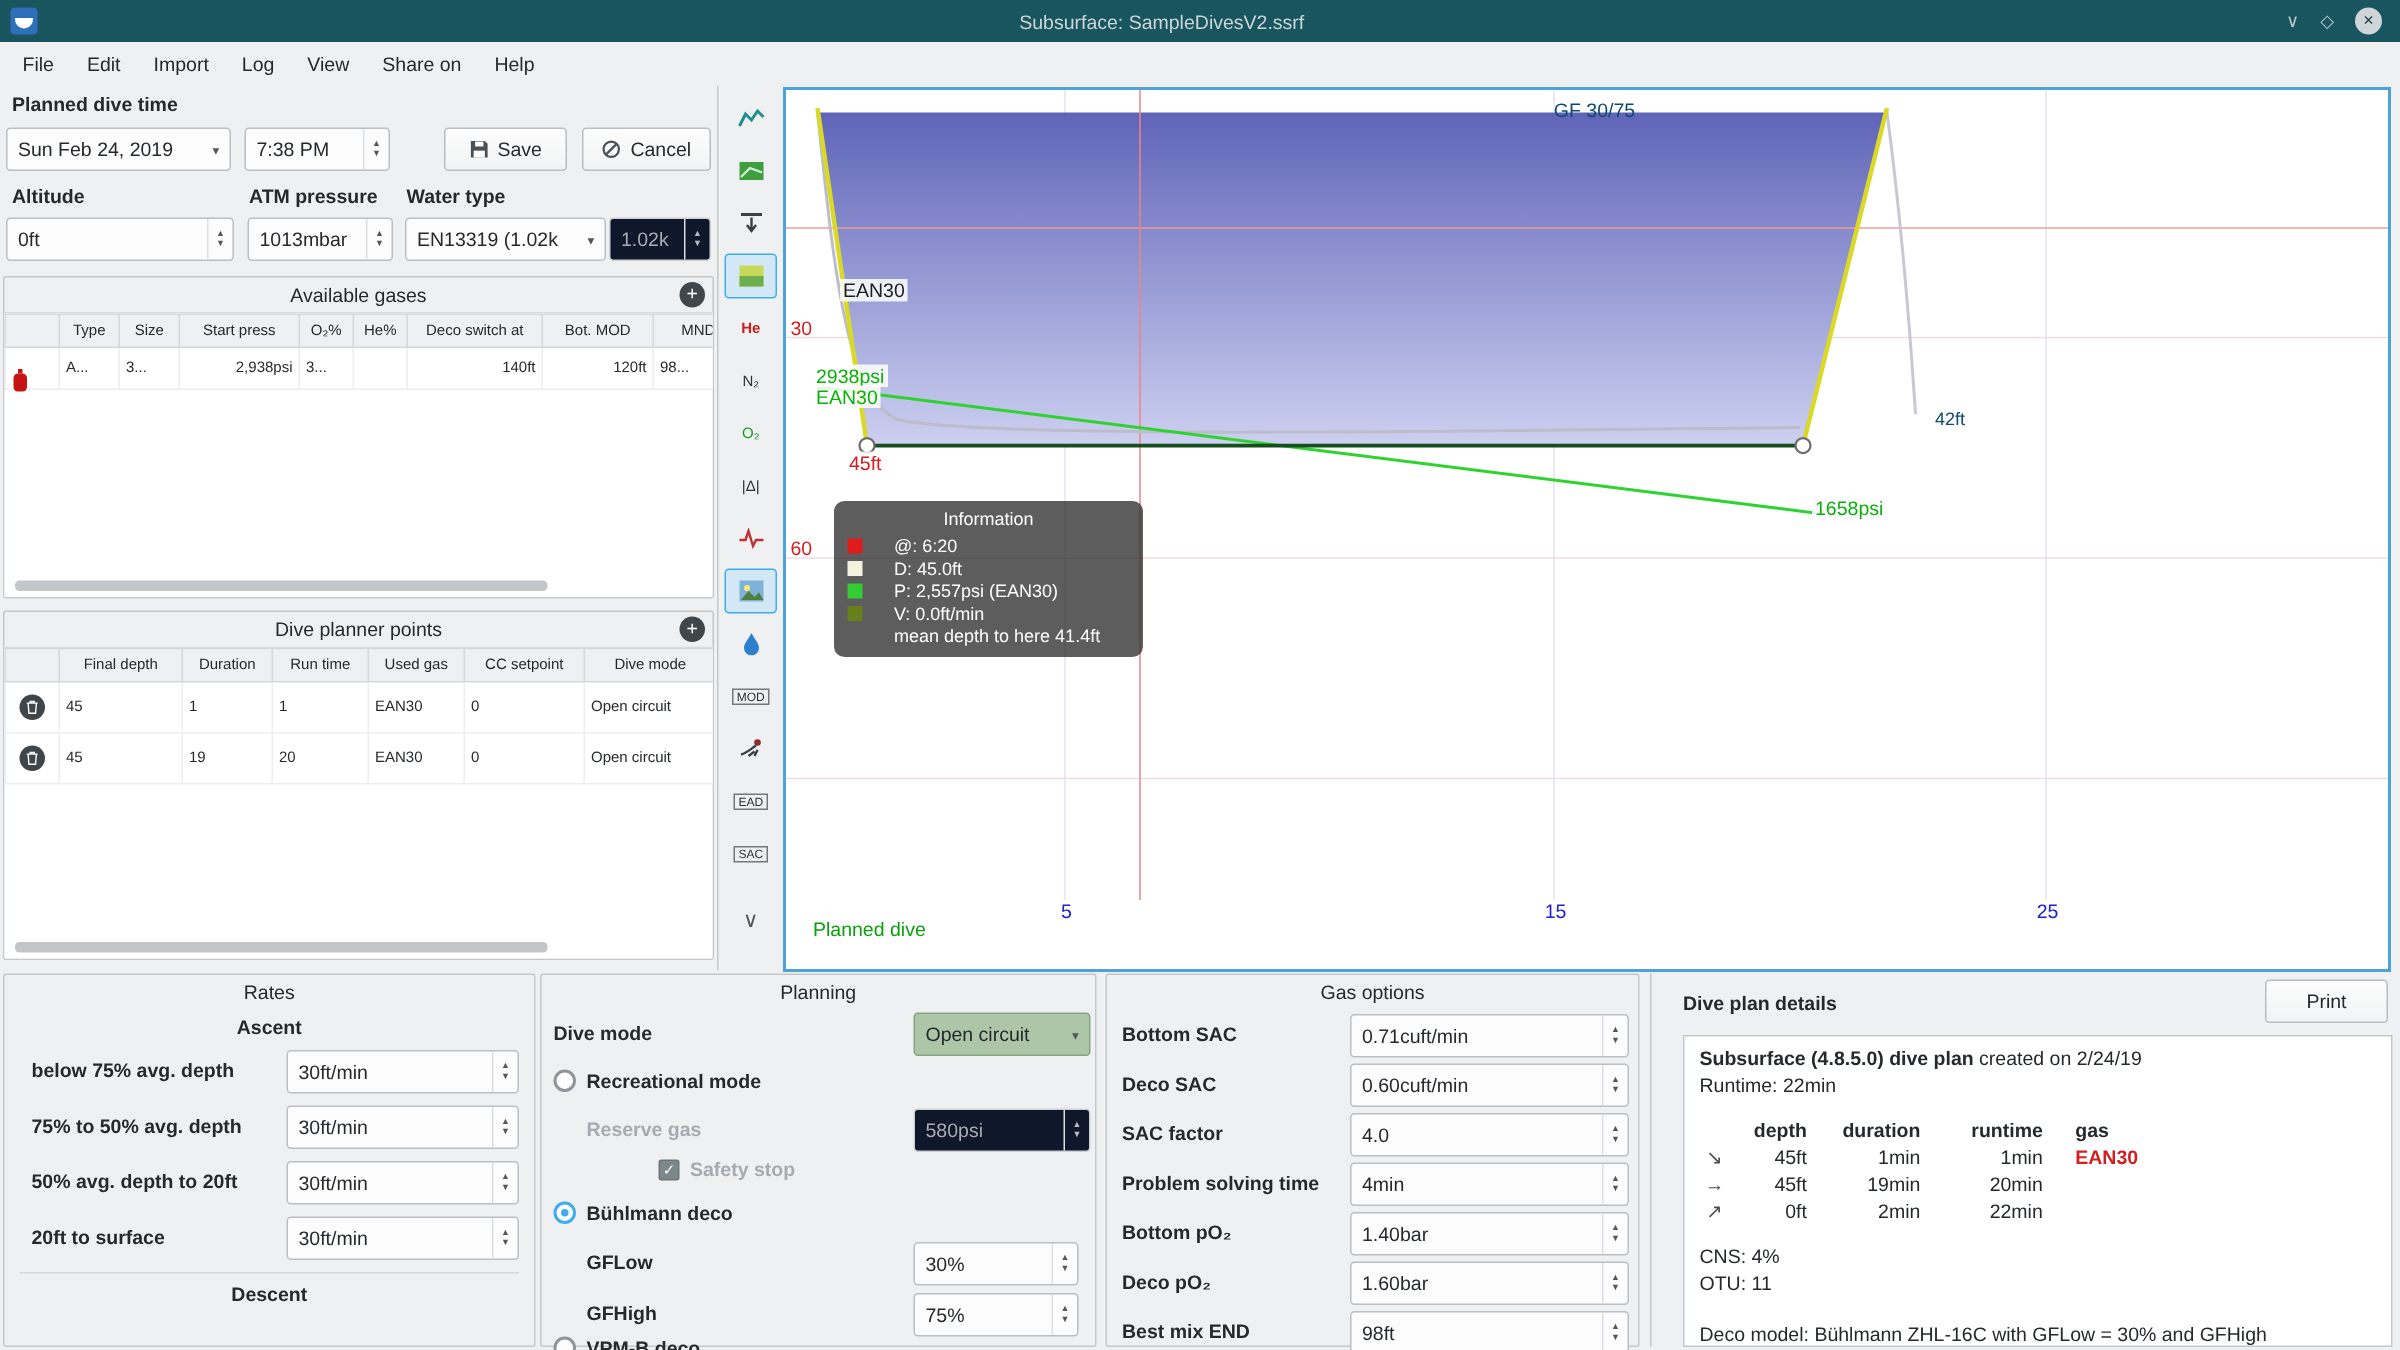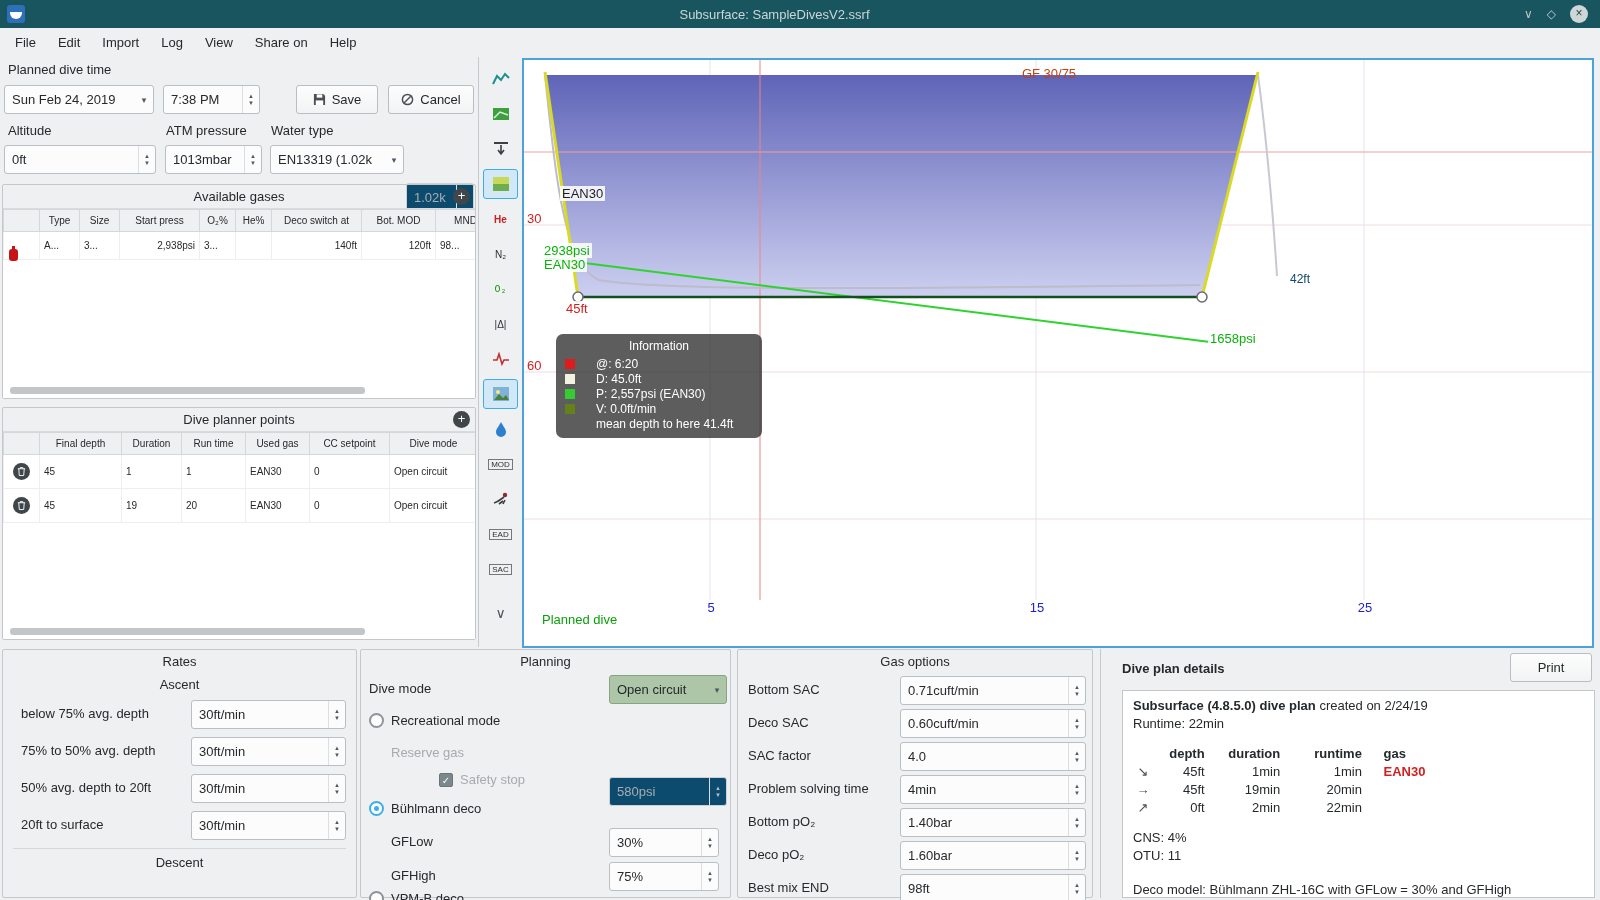--- a/index.html
+++ b/index.html
@@ -26,27 +26,27 @@
   .menu-item { padding:4px 11px; }
 
   
   .spin,.combo { position:absolute; display:flex; align-items:center; height:29px;
                  background:#fcfcfc; border:1px solid #b9bfc4; border-radius:3px; }
   .spin .val,.combo .val { flex:1; padding:0 7px; white-space:nowrap; overflow:hidden; }
   .spin .arrows { width:17px; align-self:stretch; border-left:1px solid #dcdfe2;
                   display:flex; flex-direction:column; align-items:center; justify-content:center; }
   .spin .arrows i { font-style:normal; font-size:6px; line-height:7px; color:#51575c; }
   .combo .chev { width:18px; text-align:center; font-size:9px; color:#51575c; }
-  .spin.disabled { background:#0c4a6e; color:#a9adb1; border-color:#cdd1d4;margin-top:38px; }
+  .spin.disabled { background:#0f172a; color:#a9adb1; border-color:#cdd1d4; }
   .spin.disabled .arrows i { color:#b9bdc1; }
   .combo.green { background:#adc6a8; border-color:#87a383; }
   .btn { position:absolute; display:flex; align-items:center; justify-content:center; gap:6px;
          height:29px; background:linear-gradient(#fdfdfd,#f2f3f4);
          border:1px solid #b9bec3; border-radius:3px; }
-  .lbl { position:absolute; white-space:nowrap; }
+  .lbl { position:absolute; white-space:nowrap;font-weight:bold; }
   .lbl.gray { color:#a6abaf; }
 
   
   .gbox { position:absolute; border:1px solid #c4c8cb; border-radius:2px; }
   .gtitle { position:absolute; top:0; left:0; right:0; height:23px; line-height:23px;
             text-align:center; }
   .addbtn { position:absolute; right:5px; top:3px; width:17px; height:17px; border-radius:50%;
             background:#41464b; color:#fff; text-align:center; line-height:16px; font-size:13px; }
   .gbody { position:absolute; left:0; right:0; top:23px; bottom:0; background:#fff;
            border-top:1px solid #d8dadc; overflow:hidden; }
@@ -63,21 +63,21 @@
   .cyl:after  { content:""; position:absolute; left:1px; top:3px; width:9px; height:12px;
                 background:#c61414; border-radius:3px; }
 
   
   .vt-icon { position:absolute; left:483px; width:35px; height:30px; border-radius:3px;
              display:flex; align-items:center; justify-content:center;
              font-size:11px; color:#2b3035; }
   .vt-icon.sel { background:#d2e8f6; border:1px solid #3daee9; }
   .vt-text { font-size:10px; }
   .vt-text.red { color:#c62020; }
-  .vt-text.green { color:#1a9a1a;font-family:Liberation Mono, monospace; }
+  .vt-text.green { color:#1a9a1a; }
 
   
   #chart { position:absolute; left:522px; top:58px; width:1072px; height:590px;
            border:2px solid #4ba3d9; background:#fff; }
   .clabel { position:absolute; white-space:nowrap; font-size:13px; }
   .chip { background:rgba(255,255,255,.85); padding:0 2px; }
   #tooltip { position:absolute; left:32px; top:274px; width:206px; border-radius:7px;
              background:rgba(48,48,48,.78); color:#fff; font-size:12px; padding:5px 9px 7px; }
   #tooltip .tt-title { text-align:center; margin-bottom:3px; }
   .tt-row { display:flex; align-items:center; height:15px;gap:15px; }
@@ -389,21 +389,21 @@
     <path d="M21,15 C32,120 40,205 75,220 C140,232 400,228 676,225" fill="none" stroke="#bcbcca" stroke-width="2"></path>
     <path d="M734,15 C744,90 750,170 753,216" fill="none" stroke="#c8c8d4" stroke-width="2"></path>
     <line x1="21" y1="198" x2="686" y2="282" stroke="#2fd32f" stroke-width="2"></line>
     <polyline points="21,12 54,237" fill="none" stroke="#d9d926" stroke-width="3"></polyline>
     <line x1="54" y1="237" x2="678" y2="237" stroke="#154f1d" stroke-width="2.5"></line>
     <polyline points="678,237 734,12" fill="none" stroke="#d9d926" stroke-width="3"></polyline>
     <circle cx="54" cy="237" r="5" fill="#fff" stroke="#6c6c6c" stroke-width="1.5"></circle>
     <circle cx="678" cy="237" r="5" fill="#fff" stroke="#6c6c6c" stroke-width="1.5"></circle>
   </svg>
 
-  <span class="clabel" style="left:480px;top:6px;width:90px;text-align:center;color:#c2410c">GF 30/75</span>
+  <span class="clabel" style="left:494px;top:6px;width:90px;text-align:center;color:#0c4a6e">GF 30/75</span>
   <span class="clabel" style="left:3px;top:151px;color:#d21f1f">30</span>
   <span class="clabel" style="left:3px;top:298px;color:#d21f1f">60</span>
   <span class="clabel" style="left:180px;top:540px;width:14px;text-align:center;color:#2121cf">5</span>
   <span class="clabel" style="left:502px;top:540px;width:22px;text-align:center;color:#2121cf">15</span>
   <span class="clabel" style="left:830px;top:540px;width:22px;text-align:center;color:#2121cf">25</span>
   <span class="clabel" style="left:18px;top:552px;color:#0aa10a">Planned dive</span>
   <span class="clabel chip" style="left:36px;top:126px;color:#1c1f22">EAN30</span>
   <span class="clabel chip" style="left:18px;top:183px;color:#0bb10b">2938psi</span>
   <span class="clabel chip" style="left:18px;top:197px;color:#0bb10b">EAN30</span>
   <span class="clabel chip" style="left:40px;top:241px;color:#d21f1f">45ft</span>

